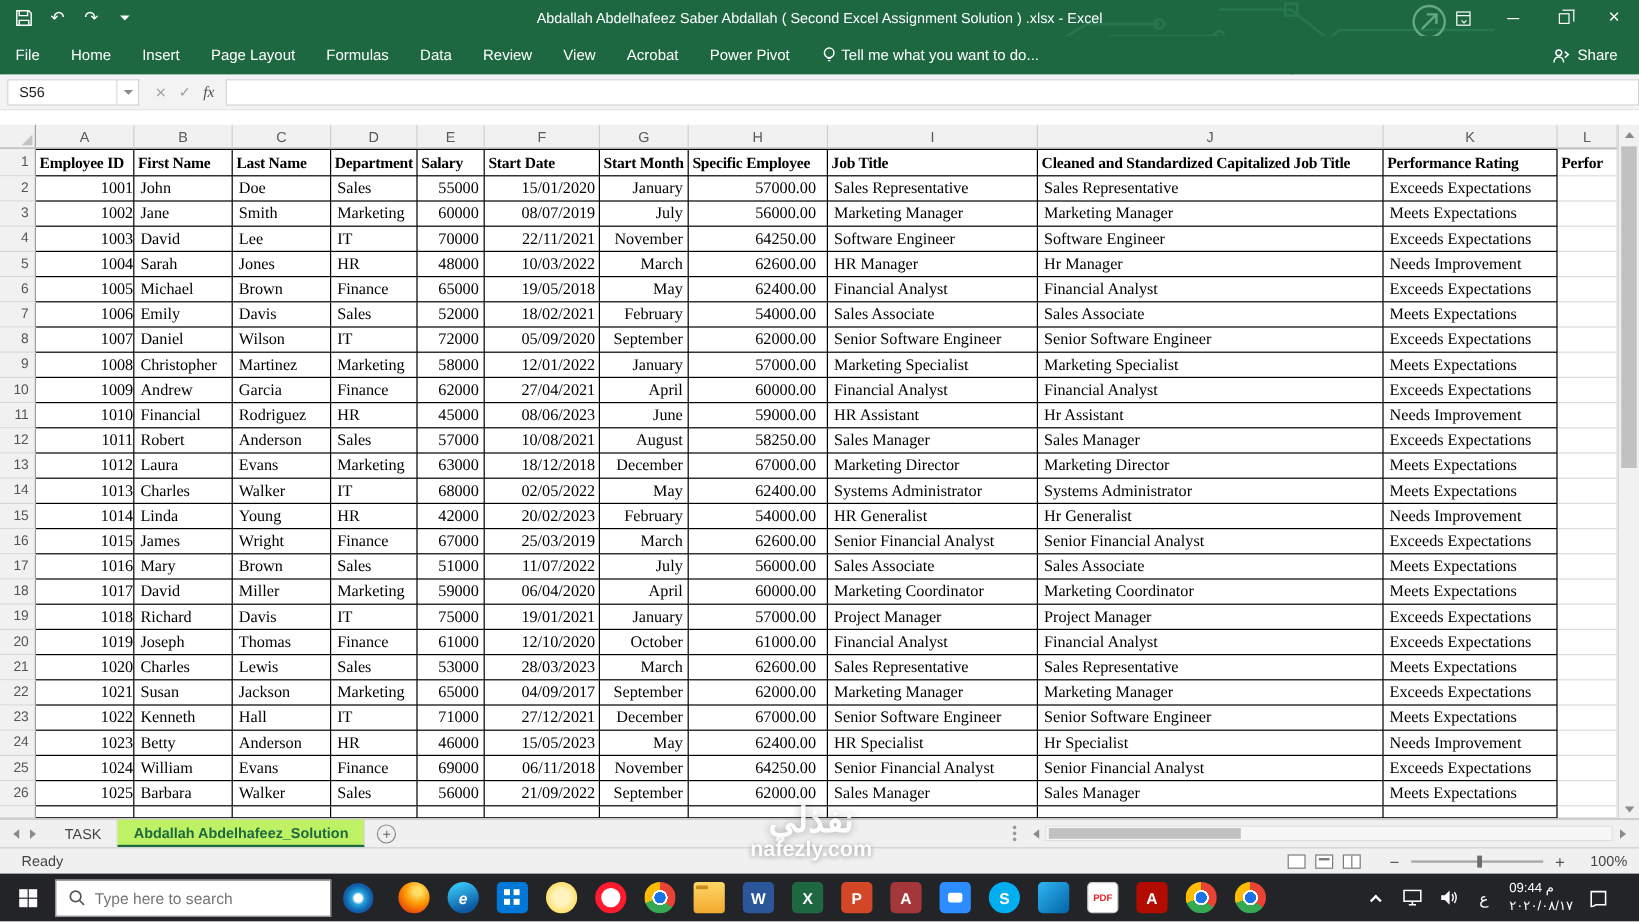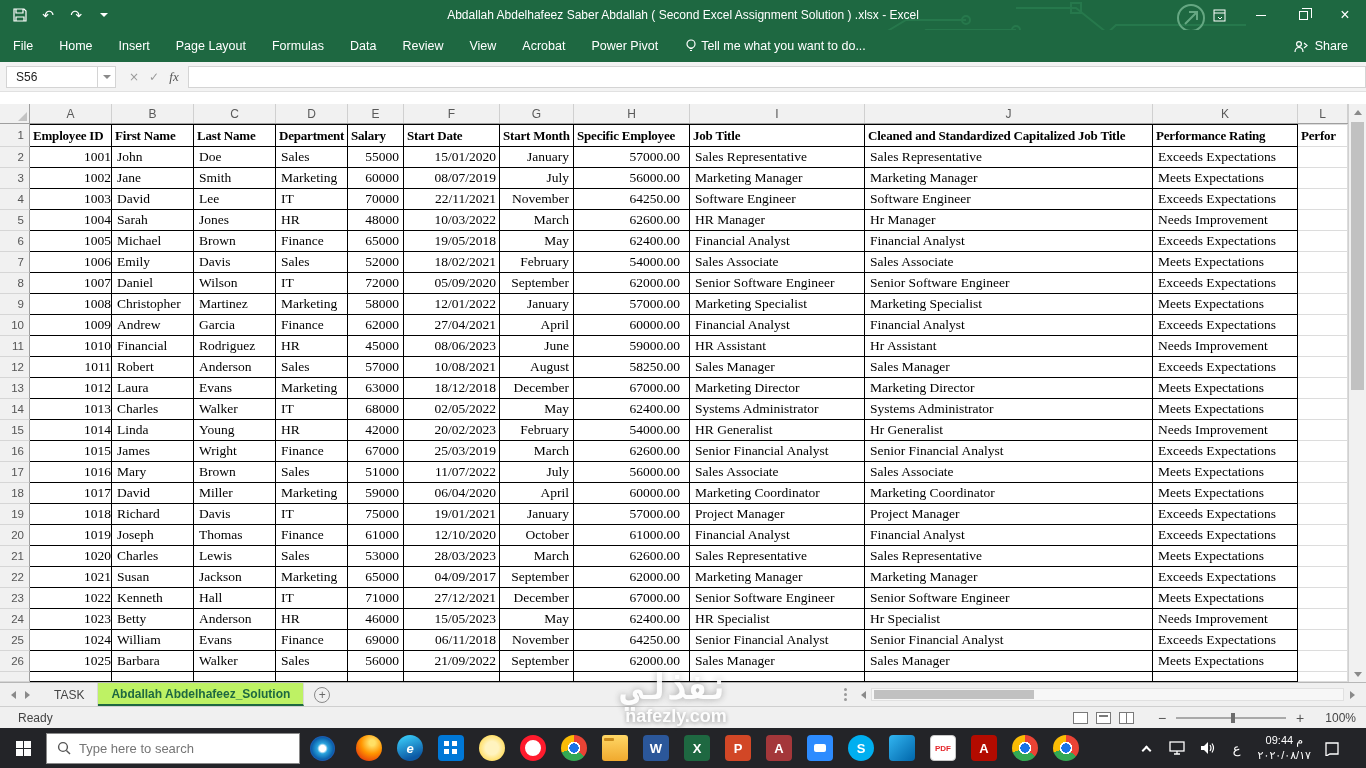--- a/index.html
+++ b/index.html
@@ -96,21 +96,21 @@
   .zminus,.zplus{font-size:14px;width:12px;text-align:center}
   .ztrack{width:110px;height:2px;background:#a9a9a9;position:relative}
   .zthumb{position:absolute;left:50%;top:-4px;width:4px;height:10px;background:#6d6d6d}
   .zoomtxt{width:38px;text-align:right;margin-right:10px;color:#444}
 
   
   .tbar{height:40px;background:#232428;display:flex;align-items:center;color:#fff;flex:0 0 auto}
   .start{width:46px;height:100%;display:flex;align-items:center;justify-content:center}
   .winlogo{display:grid;grid-template-columns:7px 7px;grid-template-rows:7px 7px;gap:1px}
   .winlogo i{background:#fdfdfd}
-  .tsearch{width:254px;height:31px;background:#fff;border:1px solid #8a8a8a;display:flex;align-items:center;gap:8px;padding:0 10px;color:#5f5f5f;font-size:13px}
+  .tsearch{width:230px;height:31px;background:#fff;border:1px solid #8a8a8a;display:flex;align-items:center;gap:8px;padding:0 10px;color:#5f5f5f;font-size:13px}
   .tsearch input{border:none;outline:none;flex:1;font-size:13px;color:#444;font-family:"Liberation Sans",sans-serif;background:transparent}
   .cortanaslot{width:44px;display:flex;align-items:center;justify-content:center}
   .cortana{width:25px;height:25px;border-radius:50%;background:radial-gradient(circle at 50% 50%,#fff 0 18%,#2aa4de 30%,#0b5faa 62%,#6b4fd8 100%)}
   .ticons{display:flex;align-items:center;gap:15px;padding:0 12px}
   .tslot{width:26px;height:28px;display:flex;align-items:flex-start;justify-content:center;padding-top:1px}
   .ticon{width:26px;height:26px;border-radius:4px;display:flex;align-items:center;justify-content:center;font-weight:700;font-size:13px;color:#fff}
   .ti-firefox{border-radius:50%;background:radial-gradient(circle at 62% 30%,#ffe066 0 12%,#ff9500 45%,#e3350d 85%)}
   .ti-edge{border-radius:50%;background:linear-gradient(160deg,#35c1f1 15%,#0c59a4 80%);font-style:italic}
   .ti-store{background:#0078d7;position:relative}
   .ti-store::after{content:"";width:5px;height:5px;background:#fff;box-shadow:8px 0 #fff,0 8px #fff,8px 8px #fff;position:absolute;left:6px;top:6px}
@@ -126,26 +126,26 @@
   .ti-zoom{background:#2d8cff;position:relative}
   .ti-zoom::after{content:"";width:12px;height:8px;background:#fff;border-radius:2px}
   .ti-skype{border-radius:50%;background:#00aff0}
   .ti-vscode{background:linear-gradient(135deg,#32b5f1,#0065a9)}
   .ti-foxit{background:#fff;color:#e5252a;font-size:8px;border:1px solid #c9c9c9}
   .ti-acrobat{background:#b30b00}
   .tray{margin-left:auto;display:flex;align-items:center;gap:12px;padding-right:2px}
   .trayicon{width:18px;height:18px;display:flex;align-items:center;justify-content:center;color:#fff}
   .chev{width:7px;height:7px;border-left:2px solid #fff;border-top:2px solid #fff;transform:rotate(45deg);margin-top:4px}
   .lang{font-size:13px;color:#fff}
-  .clock{text-align:center;line-height:1.35;font-size:11px;color:#fff;white-space:nowrap}
+  .clock{line-height:1.35;font-size:11px;color:#fff;white-space:nowrap}
   .showdesk{width:5px;height:100%;border-left:1px solid #5a5a5a;margin-left:6px}
 
   
   .wm{position:absolute;left:566px;top:666px;width:220px;text-align:center;z-index:99;pointer-events:none;color:#fff;opacity:.88}
-  .wm-ar{font-size:36px;font-weight:700;text-shadow:0 0 7px rgba(80,80,80,.55);font-family:Liberation Mono, monospace}
+  .wm-ar{font-size:29px;font-weight:700;text-shadow:0 0 7px rgba(80,80,80,.55);font-family:Liberation Sans, sans-serif}
   .wm-en{font-size:18px;font-weight:700;margin-top:-4px;text-shadow:0 1px 4px rgba(70,70,70,.6)}
 </style>
 </head>
 <body>
 
 <div class="app">
 
   <div class="titlebar">
     <svg class="deco" width="430" height="62" viewBox="0 0 430 62">
       <g stroke="#2e8655" stroke-width="2" fill="none">

